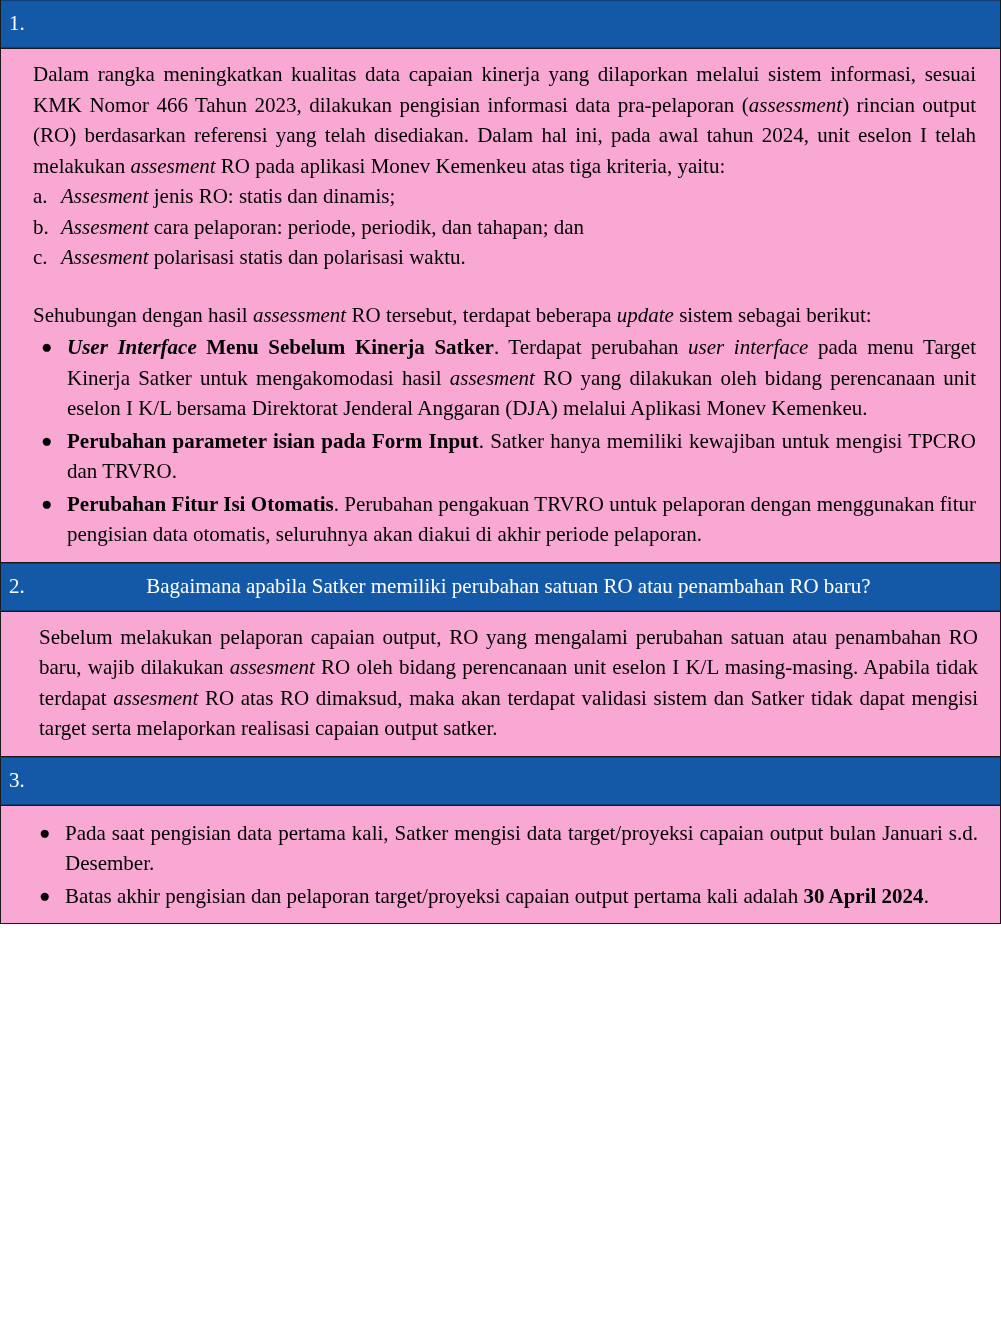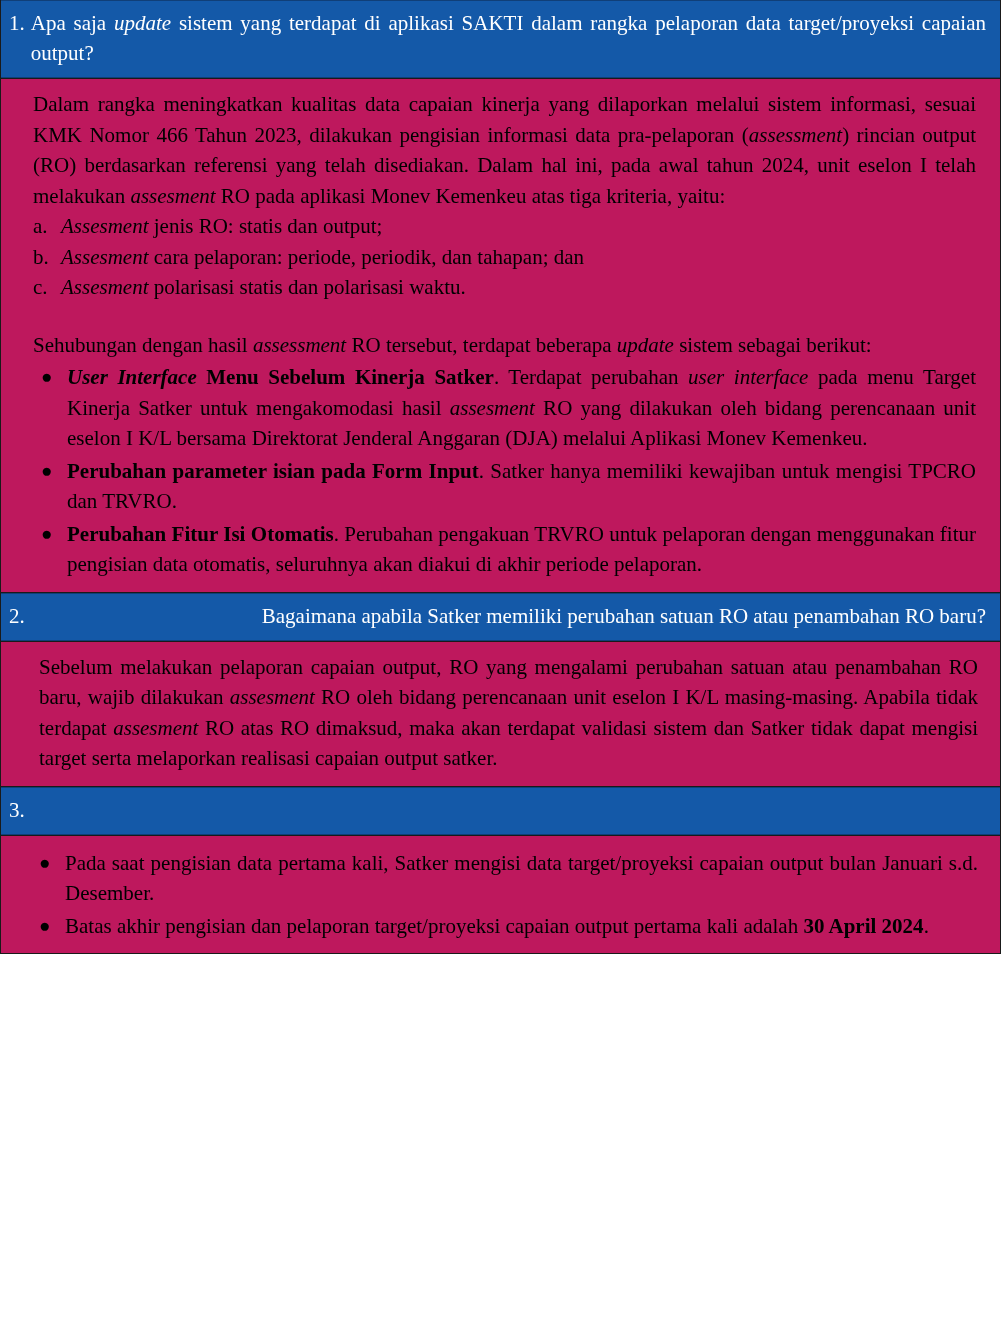--- a/index.html
+++ b/index.html
@@ -36,28 +36,28 @@
     padding-right: 6px;
     white-space: nowrap;
   }
   .q-text {
     flex: 1 1 auto;
     font-size: 21px;
     line-height: 30px;
     text-align: justify;
     text-justify: inter-word;
   }
-  .q-text.nojustify { text-align: right; }
+  .q-text.nojustify { text-align: center; }
 
   .a-row {
     box-sizing: border-box;
     border-top: 1px solid #1a1a1a;
     border-bottom: 1px solid #1a1a1a;
     padding: 10px 24px 12px 32px;
-    background: #be185d;
+    background: #f9a8d4;
   }
   .para {
     font-size: 21px;
     line-height: 30.5px;
     text-align: justify;
     text-justify: inter-word;
     margin: 0 0 0 0;
   }
   .para-gap { margin-top: 27px; }
 
@@ -113,32 +113,31 @@
   .a-row.tight { padding-left: 30px; padding-right: 22px; }
   .a-row.q2 { padding-left: 38px; padding-right: 22px; }
 </style>
 </head>
 <body>
 
 <div class="faq-doc">
 
   <div class="q-row">
     <span class="q-num">1.</span>
-    <span class="q-text">Apa saja <i>update</i> sistem yang terdapat di aplikasi SAKTI dalam rangka pelaporan data target/proyeksi capaian output?</span>
   </div>
 
   <div class="a-row">
     <p class="para">
       <span>Dalam rangka meningkatkan kualitas data capaian kinerja yang dilaporkan melalui sistem informasi, sesuai KMK Nomor 466 Tahun 2023, dilakukan pengisian informasi data pra-pelaporan (</span><i>assessment</i><span>) rincian output (RO) berdasarkan referensi yang telah disediakan. Dalam hal ini, pada awal tahun 2024, unit eselon I telah melakukan </span><i>assesment</i><span> RO pada aplikasi Monev Kemenkeu atas tiga kriteria, yaitu:</span>
     </p>
 
     <ul class="lettered">
       <li>
         <span class="mark">a.</span>
-        <span class="body"><i>Assesment</i><span> jenis RO: statis dan output;</span></span>
+        <span class="body"><i>Assesment</i><span> jenis RO: statis dan dinamis;</span></span>
       </li>
       <li>
         <span class="mark">b.</span>
         <span class="body"><i>Assesment</i><span> cara pelaporan: periode, periodik, dan tahapan; dan</span></span>
       </li>
       <li>
         <span class="mark">c.</span>
         <span class="body"><i>Assesment</i><span> polarisasi statis dan polarisasi waktu.</span></span>
       </li>
     </ul>

